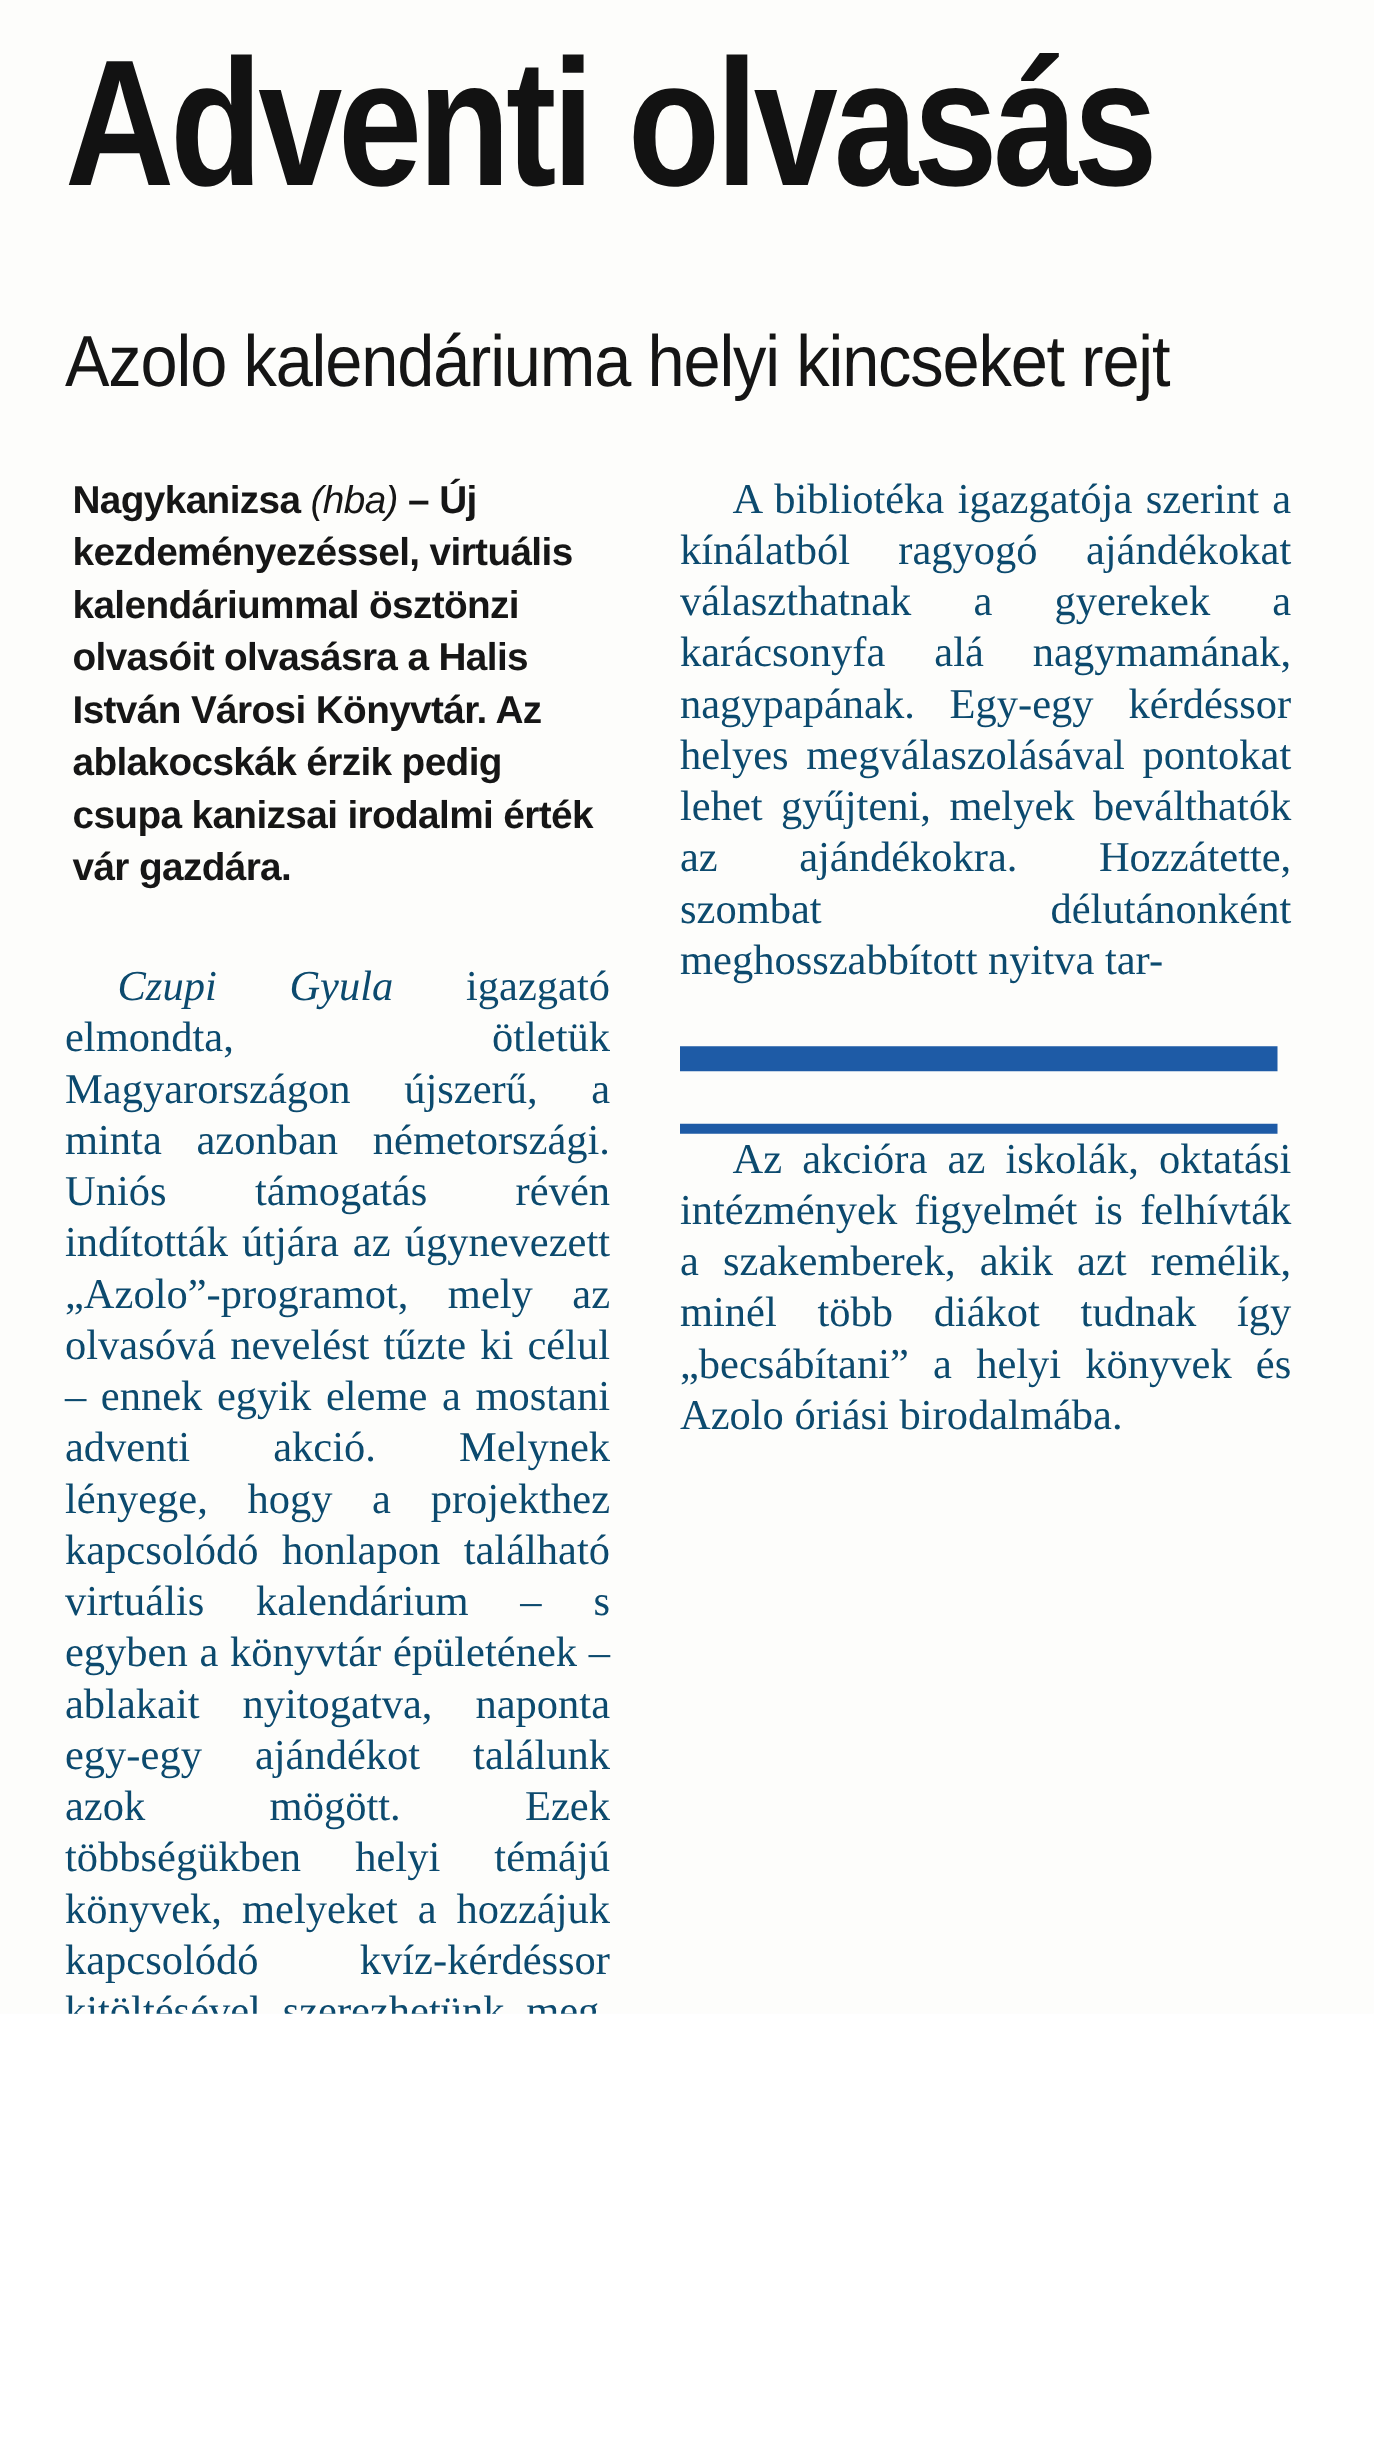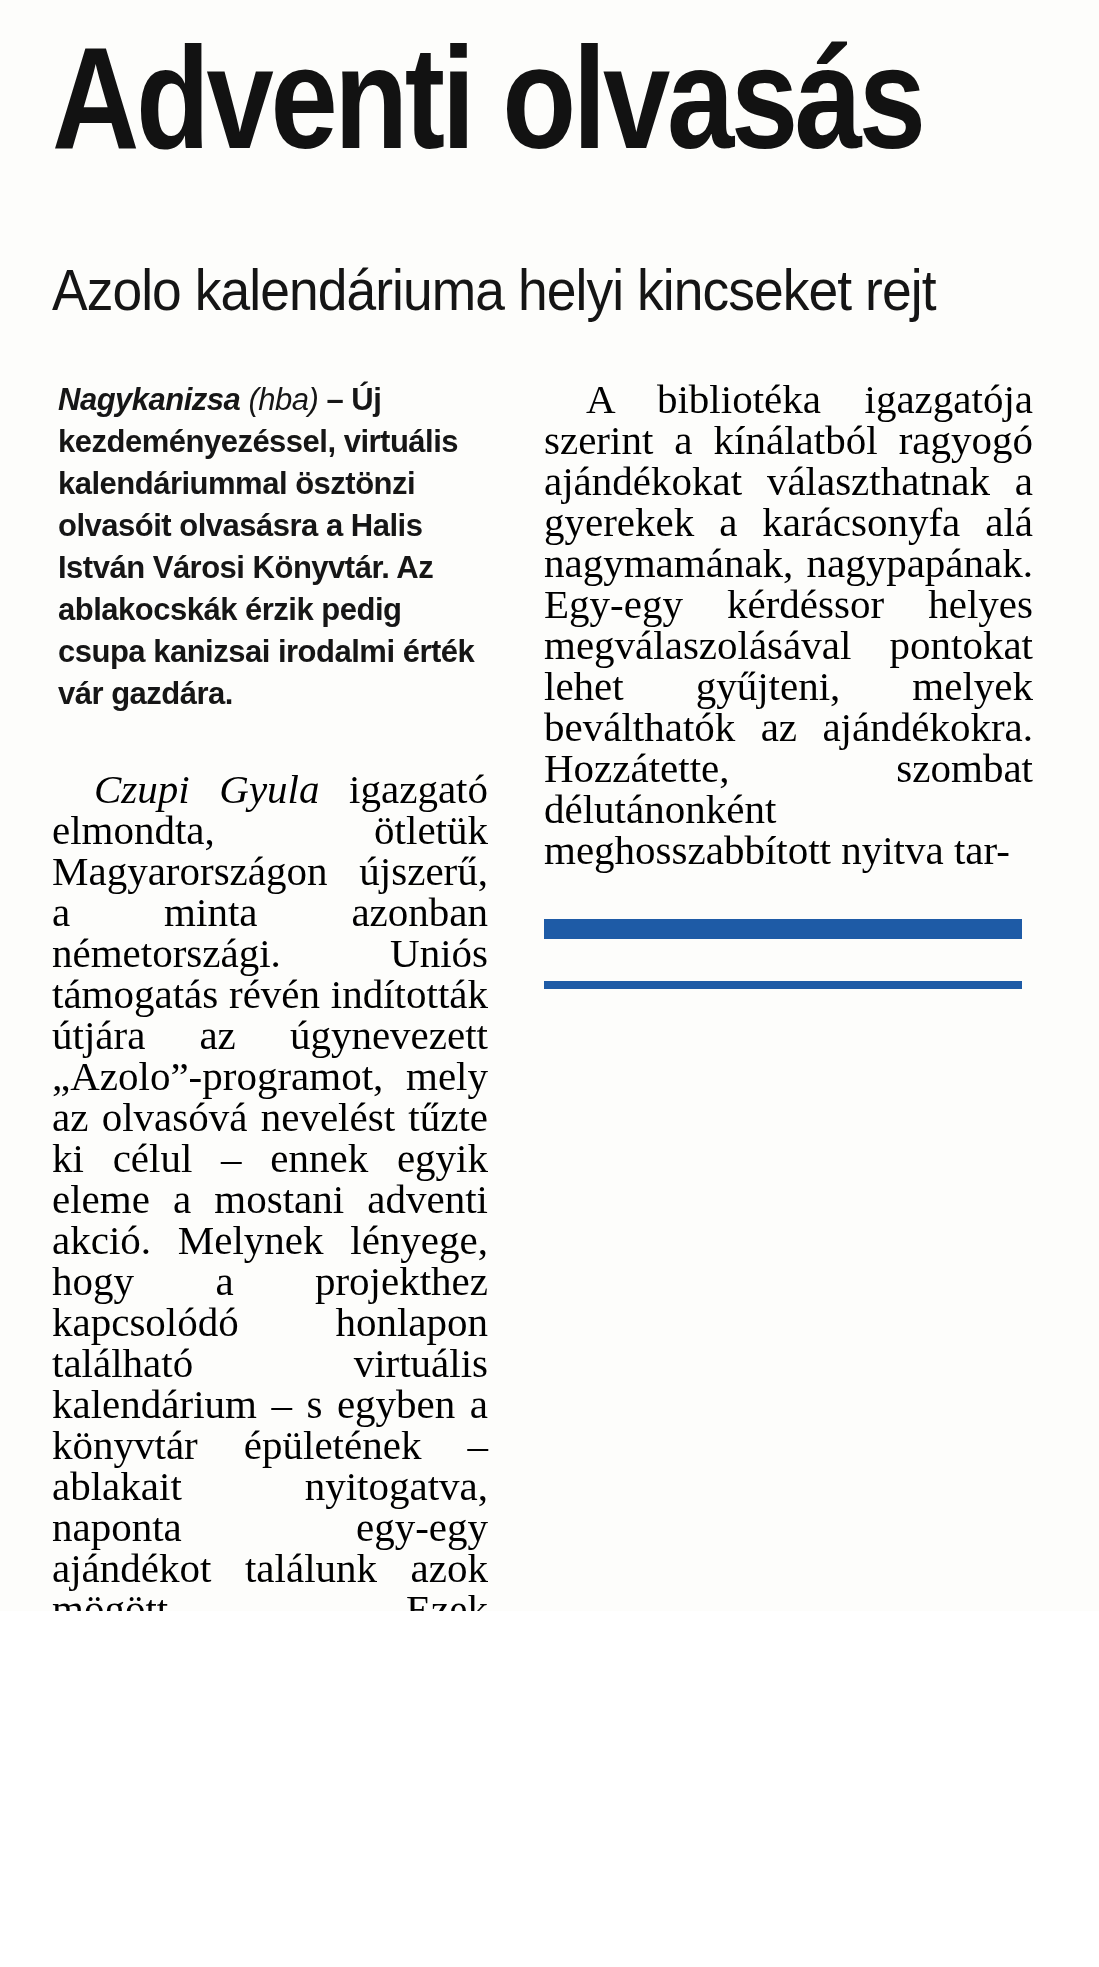--- a/index.html
+++ b/index.html
@@ -53,29 +53,29 @@
     margin:0;
     padding-left:6px;
     font-family:"Liberation Sans", sans-serif;
     font-weight:bold;
     font-size:31px;
     line-height:42px;
     letter-spacing:-0.5px;
     color:#161616;
     text-align:left;
   }
-  .lead .dateline-loc{ font-style:italic; }
+  .lead .dateline-loc{ }
   .lead .dateline-by{ font-style:italic; font-weight:normal; }
 
   .body-para{
     margin:0;
-    font-size:41px;
+    font-size:34px;
     line-height:41px;
     text-align:justify;
-    color:#000000;
+    color:#0c4a6e;
   }
   .indent{ text-indent:42px; }
   .col-left .body-para{ margin-top:54px; }
   .lead-in-italic{ font-style:italic; }
 
   
   .col-right .body-para{ margin-top:0; }
 
   .rule-thick{
     height:20px;
@@ -136,18 +136,19 @@
     <div class="col-right">
 
       <p class="body-para indent">A bibliotéka igazgatója szerint a kínálatból ragyogó ajándékokat választhatnak a gyerekek a karácsonyfa alá nagymamának, nagypapának. Egy-egy kérdéssor helyes megválaszolásával pontokat lehet gyűjteni, melyek beválthatók az ajándékokra. Hozzátette, szombat délutánonként meghosszabbított nyitva tar-</p>
 
       <div class="rule-thick"></div>
 
 
       <div class="rule-thin"></div>
 
 
+      <p class="body-para indent">Az akcióra az iskolák, oktatási intézmények figyelmét is felhívták a szakemberek, akik azt remélik, minél több diákot tudnak így „becsábítani” a helyi könyvek és Azolo óriási birodalmába.</p>
 
     </div>
 
   </div>
 
 </div>
 
 </body></html>

